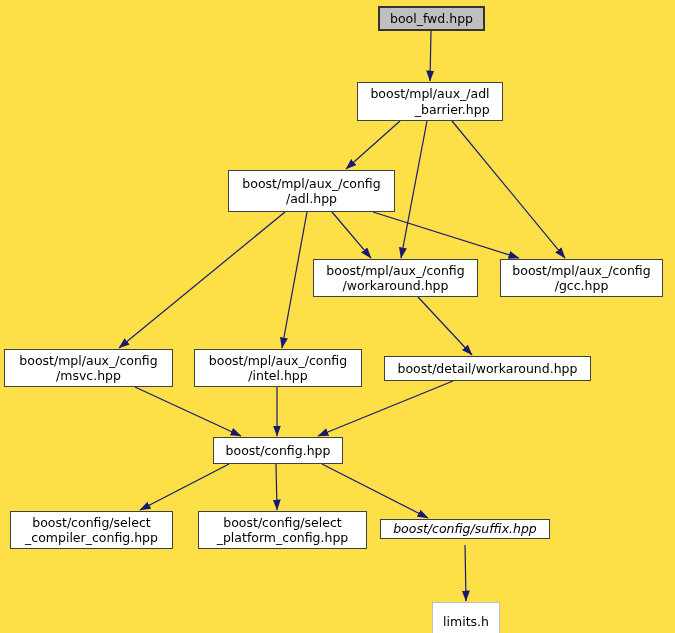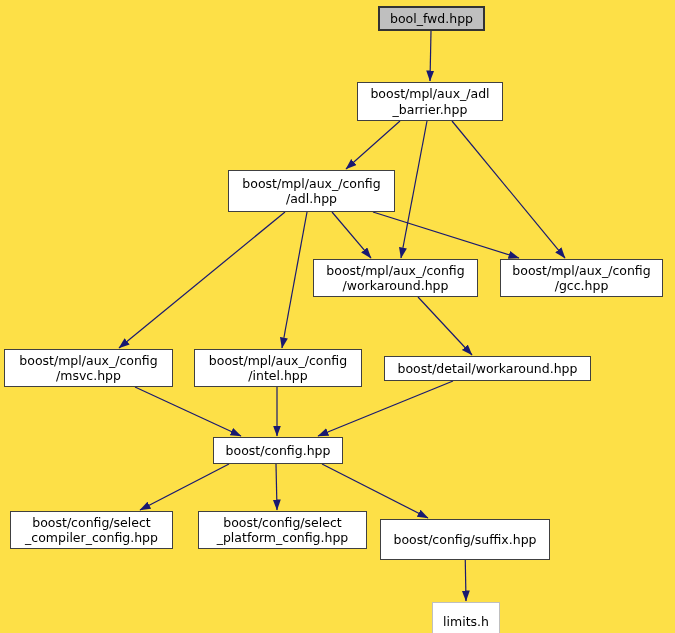--- a/index.html
+++ b/index.html
@@ -73,21 +73,21 @@
       <line x1="453" y1="381" x2="318" y2="436" marker-end="url(#arrow)" stroke="#191970"></line>
       <line x1="229" y1="464" x2="140" y2="510" marker-end="url(#arrow)" stroke="#191970"></line>
       <line x1="276" y1="464" x2="277" y2="510" marker-end="url(#arrow)" stroke="#191970"></line>
       <line x1="322" y1="464" x2="428" y2="518" marker-end="url(#arrow)" stroke="#191970"></line>
       <line x1="465" y1="545" x2="466" y2="601" marker-end="url(#arrow)" stroke="#191970"></line>
     </g>
   </svg>
 
   <div class="node node--current" style="left:378px; top:6px;   width:107px; height:25px;">bool_fwd.hpp</div>
 
-  <div class="node" style="left:357px; top:82px;  width:146px; height:39px;">boost/mpl/aux_/adl
+  <div class="node" style="left:357px; top:82px;  width:146px; height:39px;text-align:right;">boost/mpl/aux_/adl
 _barrier.hpp</div>
 
   <div class="node" style="left:228px; top:170px; width:167px; height:42px;">boost/mpl/aux_/config
 /adl.hpp</div>
 
   <div class="node" style="left:313px; top:259px; width:165px; height:38px;">boost/mpl/aux_/config
 /workaround.hpp</div>
 
   <div class="node" style="left:500px; top:259px; width:163px; height:38px;">boost/mpl/aux_/config
 /gcc.hpp</div>
@@ -101,17 +101,17 @@
   <div class="node" style="left:213px; top:437px; width:130px; height:27px;">boost/config.hpp</div>
 
   <div class="node" style="left:384px; top:356px; width:207px; height:25px;">boost/detail/workaround.hpp</div>
 
   <div class="node" style="left:10px;  top:511px; width:163px; height:38px;">boost/config/select
 _compiler_config.hpp</div>
 
   <div class="node" style="left:198px; top:511px; width:169px; height:38px;">boost/config/select
 _platform_config.hpp</div>
 
-  <div class="node" style="left:380px; top:519px; width:170px; height:41px;">boost/config/suffix.hpp</div>
+  <div class="node" style="left:380px; top:519px; width:170px; height:20px;font-style:italic;">boost/config/suffix.hpp</div>
 
   <div class="node node--plain" style="left:432px; top:602px; width:68px; height:40px;">limits.h</div>
 
 </div>
 
 </body></html>

